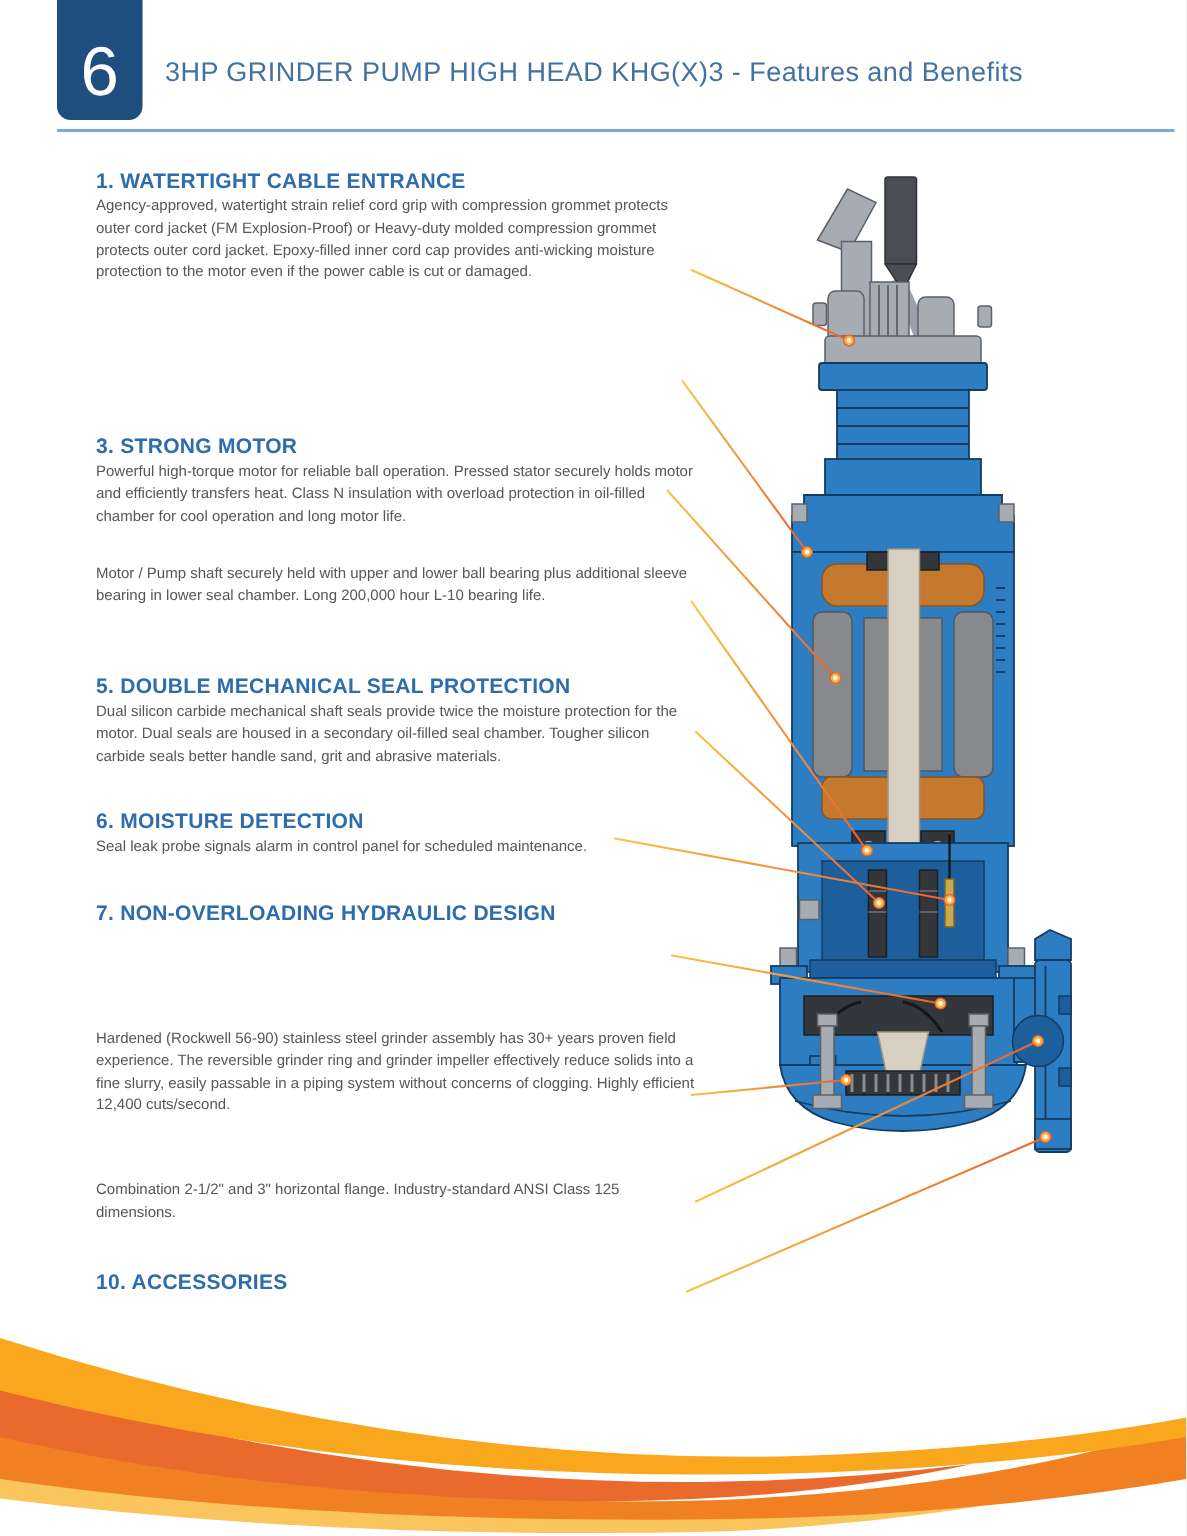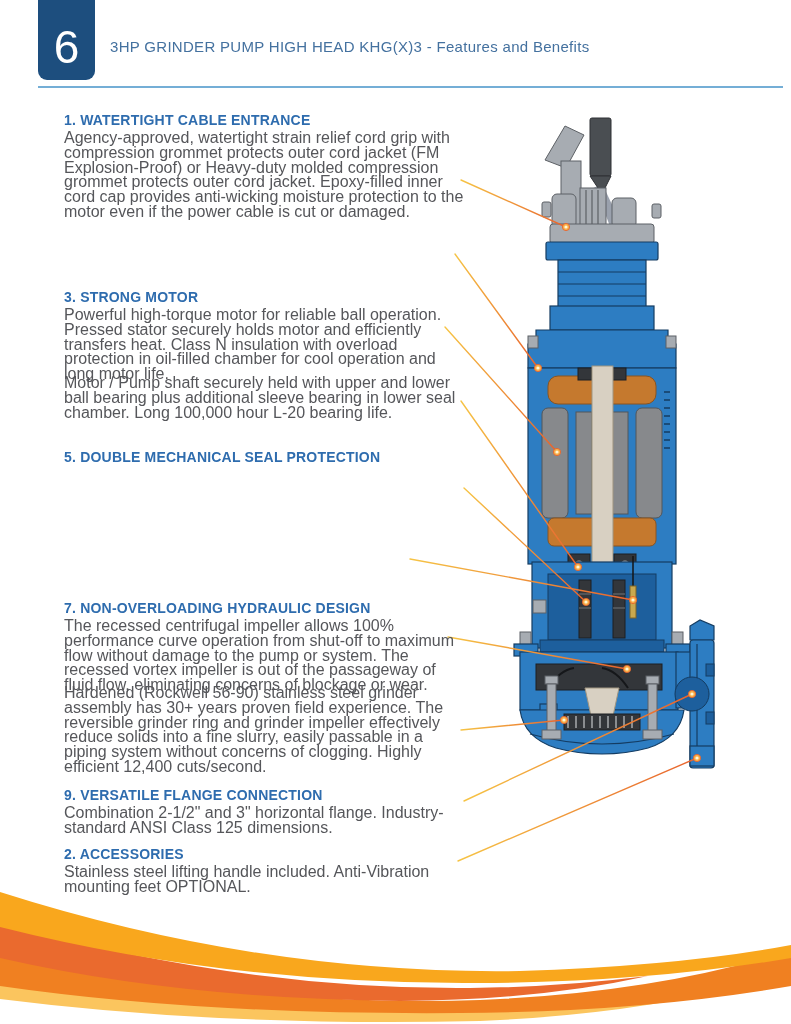--- a/index.html
+++ b/index.html
@@ -2,29 +2,29 @@
 <html><head>
 <meta charset="utf-8">
 <style>
   html,body{margin:0;padding:0;background:#e9e9e9;}
   .page{position:relative;width:791px;height:1024px;background:#ffffff;overflow:hidden;
         font-family:"Liberation Sans",sans-serif;margin:0 auto;}
   
   .page-number-tab{position:absolute;left:38px;top:0;width:57px;height:80px;
         background:#1d4e7e;border-radius:0 0 9px 9px;display:flex;align-items:flex-end;justify-content:center;}
   .page-number-tab span{color:#ffffff;font-size:46px;font-weight:400;line-height:1;padding-bottom:10px;}
-  .page-title{position:absolute;left:110px;top:38px;margin:0;font-size:15px;font-weight:500;
+  .page-title{position:absolute;left:110px;top:38px;margin:0;font-size:18px;font-weight:500;
         color:#44719f;letter-spacing:.3px;white-space:nowrap;}
   .header-rule{position:absolute;left:38px;top:86px;width:745px;height:2px;background:#74aed6;}
   
   .content{position:absolute;left:4px;top:0;width:789px;height:1024px;z-index:2;pointer-events:none;}
   .feature{position:absolute;left:60px;width:404px;}
   .feature h2{margin:0 0 3px 0;font-size:14px;line-height:16px;font-weight:700;
         color:#2e6cae;letter-spacing:.2px;}
-  .feature p{margin:0;font-size:16px;line-height:14.8px;color:#55565a;}
+  .feature p{margin:0;font-size:10px;line-height:14.8px;color:#55565a;}
   
   .art{position:absolute;left:0;top:0;z-index:1;}
   .bl  {fill:#2d7dc2;stroke:#143c62;stroke-width:1.2;}
   .bld {fill:#1d5f9d;stroke:#143c62;stroke-width:1;}
   .gry {fill:#a7acb2;stroke:#5d6166;stroke-width:1;}
   .dgry{fill:#4a4e52;stroke:#2e3135;stroke-width:1;}
   .cop {fill:#c5792e;stroke:#8a5420;stroke-width:1;}
   .sta {fill:#87898c;stroke:#53565a;stroke-width:1;}
   .shf {fill:#d8d0c2;stroke:#a09580;stroke-width:1;}
   .drk {fill:#33363a;stroke:#1d1f22;stroke-width:1;}
@@ -217,34 +217,36 @@
       <h2>1. WATERTIGHT CABLE ENTRANCE</h2>
       <p>Agency-approved, watertight strain relief cord grip with compression grommet protects outer cord jacket (FM Explosion-Proof) or Heavy-duty molded compression grommet protects outer cord jacket. Epoxy-filled inner cord cap provides anti-wicking moisture protection to the motor even if the power cable is cut or damaged.</p>
     </section>
     <section class="feature" style="top:215px">
     </section>
     <section class="feature" style="top:289px">
       <h2>3. STRONG MOTOR</h2>
       <p>Powerful high-torque motor for reliable ball operation. Pressed stator securely holds motor and efficiently transfers heat. Class N insulation with overload protection in oil-filled chamber for cool operation and long motor life.</p>
     </section>
     <section class="feature" style="top:376px">
-      <p>Motor / Pump shaft securely held with upper and lower ball bearing plus additional sleeve bearing in lower seal chamber. Long 100,000 hour L-20 bearing life.</p>
+      <p>Motor / Pump shaft securely held with upper and lower ball bearing plus additional sleeve bearing in lower seal chamber. Long 200,000 hour L-10 bearing life.</p>
     </section>
     <section class="feature" style="top:449px">
       <h2>5. DOUBLE MECHANICAL SEAL PROTECTION</h2>
+      <p>Dual silicon carbide mechanical shaft seals provide twice the moisture protection for the motor. Dual seals are housed in a secondary oil-filled seal chamber. Tougher silicon carbide seals better handle sand, grit and abrasive materials.</p>
+    </section>
+    <section class="feature" style="top:539px">
+      <h2>6. MOISTURE DETECTION</h2>
+      <p>Seal leak probe signals alarm in control panel for scheduled maintenance.</p>
     </section>
     <section class="feature" style="top:600px">
       <h2>7. NON-OVERLOADING HYDRAULIC DESIGN</h2>
-      <p>The recessed centrifugal impeller allows 100% performance curve operation from shut-off to maximum flow without damage to the pump or system. The recessed vortex impeller is out of the passageway of fluid flow, eliminating concerns of blockage or wear.</p>
     </section>
     <section class="feature" style="top:686px">
       <p>Hardened (Rockwell 56-90) stainless steel grinder assembly has 30+ years proven field experience. The reversible grinder ring and grinder impeller effectively reduce solids into a fine slurry, easily passable in a piping system without concerns of clogging. Highly efficient 12,400 cuts/second.</p>
     </section>
     <section class="feature" style="top:787px">
-      <h2>9. VERSATILE FLANGE CONNECTION</h2>
       <p>Combination 2-1/2" and 3" horizontal flange. Industry-standard ANSI Class 125 dimensions.</p>
     </section>
     <section class="feature" style="top:846px">
-      <h2>2. ACCESSORIES</h2>
-      <p>Stainless steel lifting handle included. Anti-Vibration mounting feet OPTIONAL.</p>
+      <h2>10. ACCESSORIES</h2>
     </section>
   </main>
 </div>
 
 </body></html>

